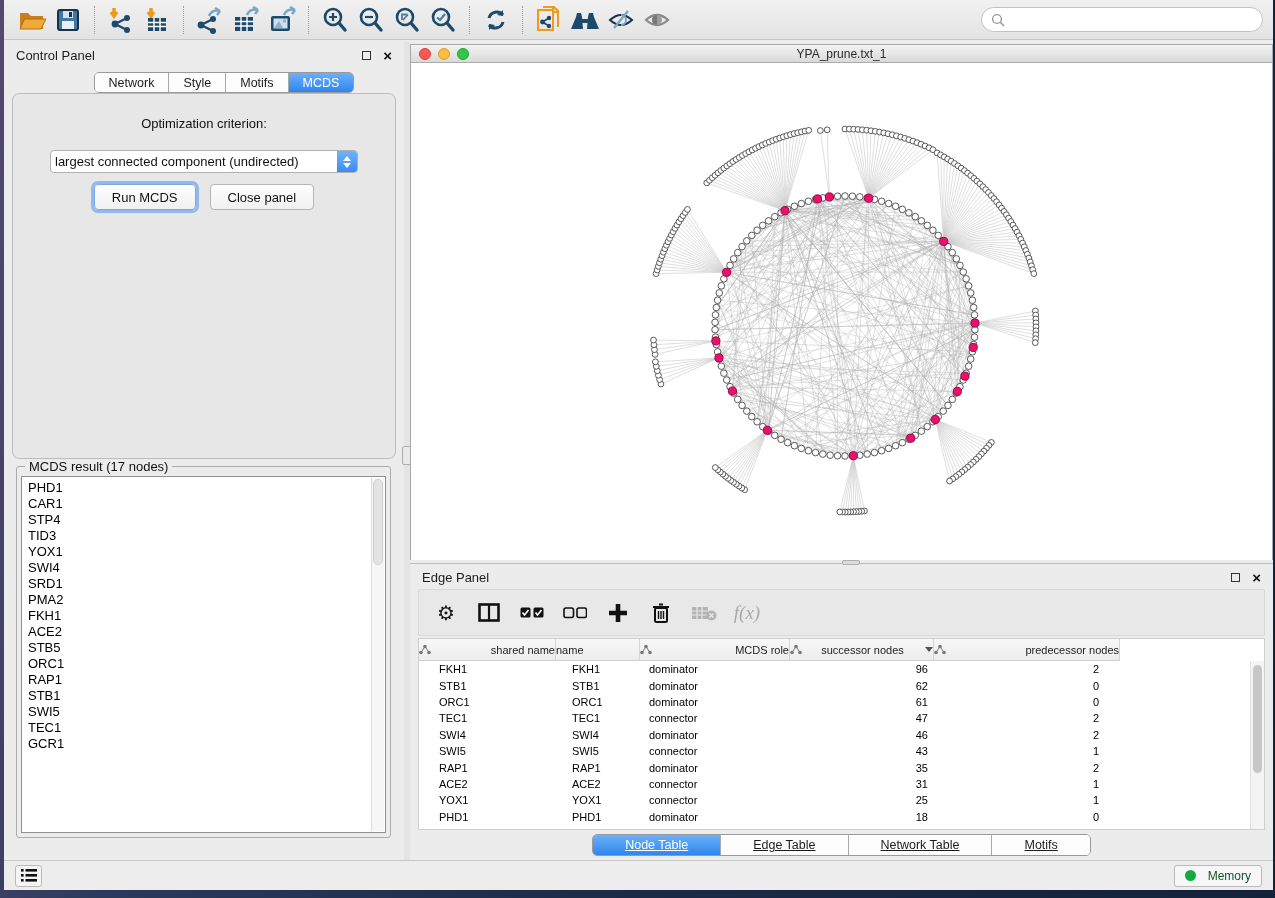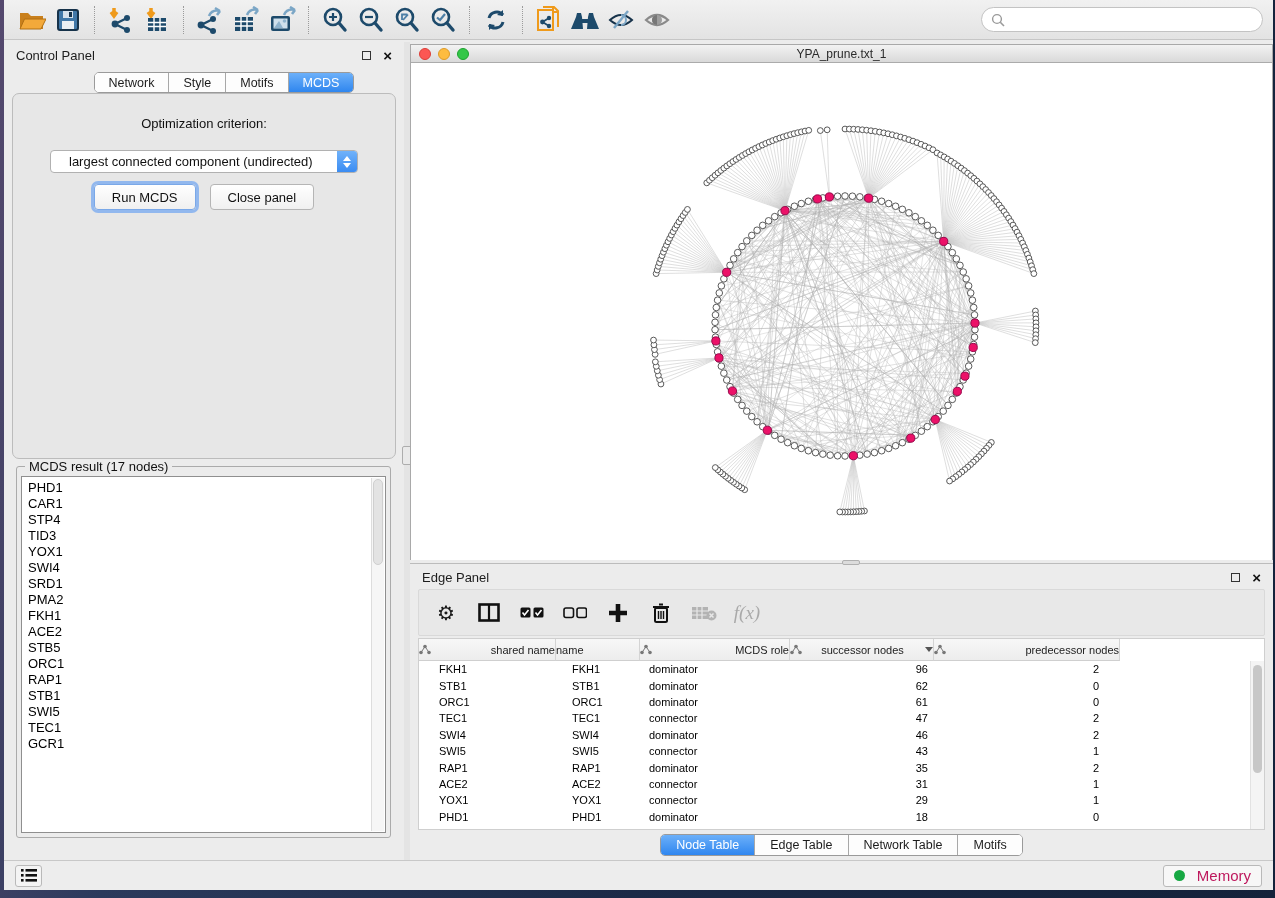--- a/index.html
+++ b/index.html
@@ -31,21 +31,21 @@
   .seg { display:flex; border:1px solid #9a9a9a; border-radius:5px; overflow:hidden; background:#fff; height:21px; }
   .seg .tab { padding:0 14px; font-size:12.5px; color:#1c1c1c; display:flex; align-items:center; border-right:1px solid #a8a8a8; background:#fdfdfd; }
   .seg .tab:last-child { border-right:none; }
   .seg .tab.sel { background:linear-gradient(#6cb0f9,#2f86ef); color:#fff; }
 
   .cp-box { position:absolute; left:8px; right:8px; top:51px; height:366px; background:#e7e7e7;
             border:1px solid #bcbcbc; border-radius:7px; }
   .opt-label { text-align:center; font-size:13px; color:#111; margin-top:22px; }
   .dropdown { position:absolute; left:37px; right:37px; top:56px; height:23px; background:#fff;
               border:1px solid #b1b1b1; border-radius:4px; display:flex; align-items:center; }
-  .dropdown .val { flex:1; font-size:13px; padding-left:18px; color:#111; white-space:nowrap; overflow:hidden; }
+  .dropdown .val { flex:1; font-size:13px; padding-left:4px; color:#111; white-space:nowrap; overflow:hidden; }
   .dd-step { width:20px; align-self:stretch; background:linear-gradient(#70b2fa,#3b8cf2); border-radius:0 3px 3px 0;
              display:flex; flex-direction:column; align-items:center; justify-content:center; gap:2px; }
   .car-up { width:0; height:0; border-left:4px solid transparent; border-right:4px solid transparent; border-bottom:5px solid #fff; }
   .car-dn { width:0; height:0; border-left:4px solid transparent; border-right:4px solid transparent; border-top:5px solid #fff; }
   .btn-row { position:absolute; left:0; right:0; top:90px; display:flex; justify-content:center; gap:14px; }
   .pbtn { height:23px; padding:12px 17px; font-size:13px; color:#111; background:linear-gradient(#ffffff,#f0f0f0);
           border:1px solid #b5b5b5; border-radius:4px; display:flex; align-items:center; font-family:inherit; }
   .pbtn.focus { box-shadow:0 0 0 3px rgba(90,153,244,.6); border-color:#7aa8e8; }
 
   .groupbox { position:absolute; left:12px; right:13px; top:424px; height:372px; border:1px solid #ababab; border-radius:3px; }
@@ -92,29 +92,29 @@
   .trow { display:flex; height:16.4px; align-items:center; font-size:11px; color:#000; }
   .tcell { white-space:nowrap; overflow:hidden; }
   .tcell.c0 { width:137px; padding-left:20px; } .tcell.c1 { width:84px; padding-left:16px; }
   .tcell.c2 { width:150px; padding-left:9px; } .tcell.c3 { width:144px; text-align:right; padding-right:6px; }
   .tcell.c4 { width:186px; text-align:right; padding-right:21px; }
   .tscroll { position:absolute; top:22px; right:0; bottom:0; width:14px; background:#f4f4f4; border-left:1px solid #e2e2e2; }
   .tthumb { position:absolute; top:4px; left:2px; width:9px; height:108px; background:#c7c7c7; border-radius:5px; }
 
   .tp-tabs { position:absolute; left:0; right:0; bottom:0; height:30px; display:flex; align-items:center; justify-content:center; }
   .tp-tabs .seg { height:22px; border-radius:5px; }
-  .tp-tabs .tab { padding:0 15px; font-size:12.5px; }
+  .tp-tabs .tab { padding:0 32px; font-size:12.5px;text-decoration:underline; }
 
   
   .statusbar { position:absolute; left:0; right:0; bottom:0; height:30px; background:#ededed; border-top:1px solid #c8c8c8;
                display:flex; align-items:center; padding:0 11px; }
   .sq-btn { width:27px; height:22px; background:#f4f4f4; border:1px solid #b9b9b9; border-radius:3px;
             display:flex; align-items:center; justify-content:center; }
   .mem-btn { margin-left:auto; height:22px; background:#f7f7f7; border:1px solid #b9b9b9; border-radius:3px;
-             display:flex; align-items:center; gap:12px; padding:0 10px; font-size:15px; color:#be185d; }
+             display:flex; align-items:center; gap:12px; padding:0 10px; font-size:12px; color:#14532d; }
   .mem-dot { width:11px; height:11px; border-radius:50%; background:#17a843; }
 
   .hdr-colico { display:inline-block; }
 </style>
 </head>
 <body>
 
 <div class="app">
 
   <div class="toolbar">
@@ -1319,21 +1319,21 @@
             <div class="tcell c0">ACE2</div>
             <div class="tcell c1">ACE2</div>
             <div class="tcell c2">connector</div>
             <div class="tcell c3">31</div>
             <div class="tcell c4">1</div>
           </div>
           <div class="trow">
             <div class="tcell c0">YOX1</div>
             <div class="tcell c1">YOX1</div>
             <div class="tcell c2">connector</div>
-            <div class="tcell c3">29</div>
+            <div class="tcell c3">25</div>
             <div class="tcell c4">1</div>
           </div>
           <div class="trow">
             <div class="tcell c0">PHD1</div>
             <div class="tcell c1">PHD1</div>
             <div class="tcell c2">dominator</div>
             <div class="tcell c3">18</div>
             <div class="tcell c4">0</div>
           </div>
         </div>

